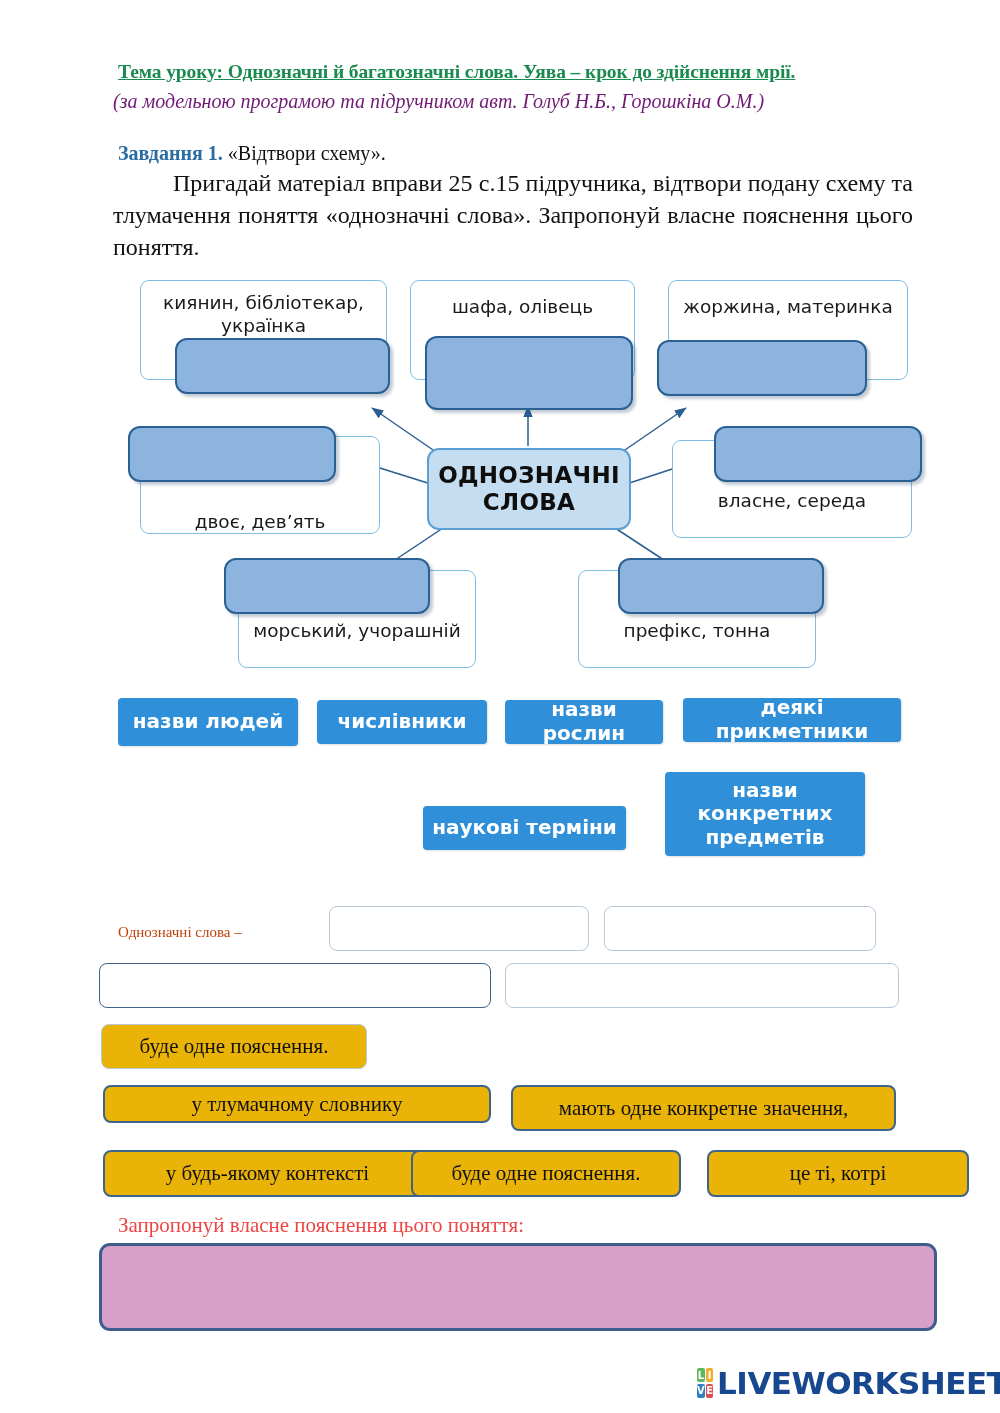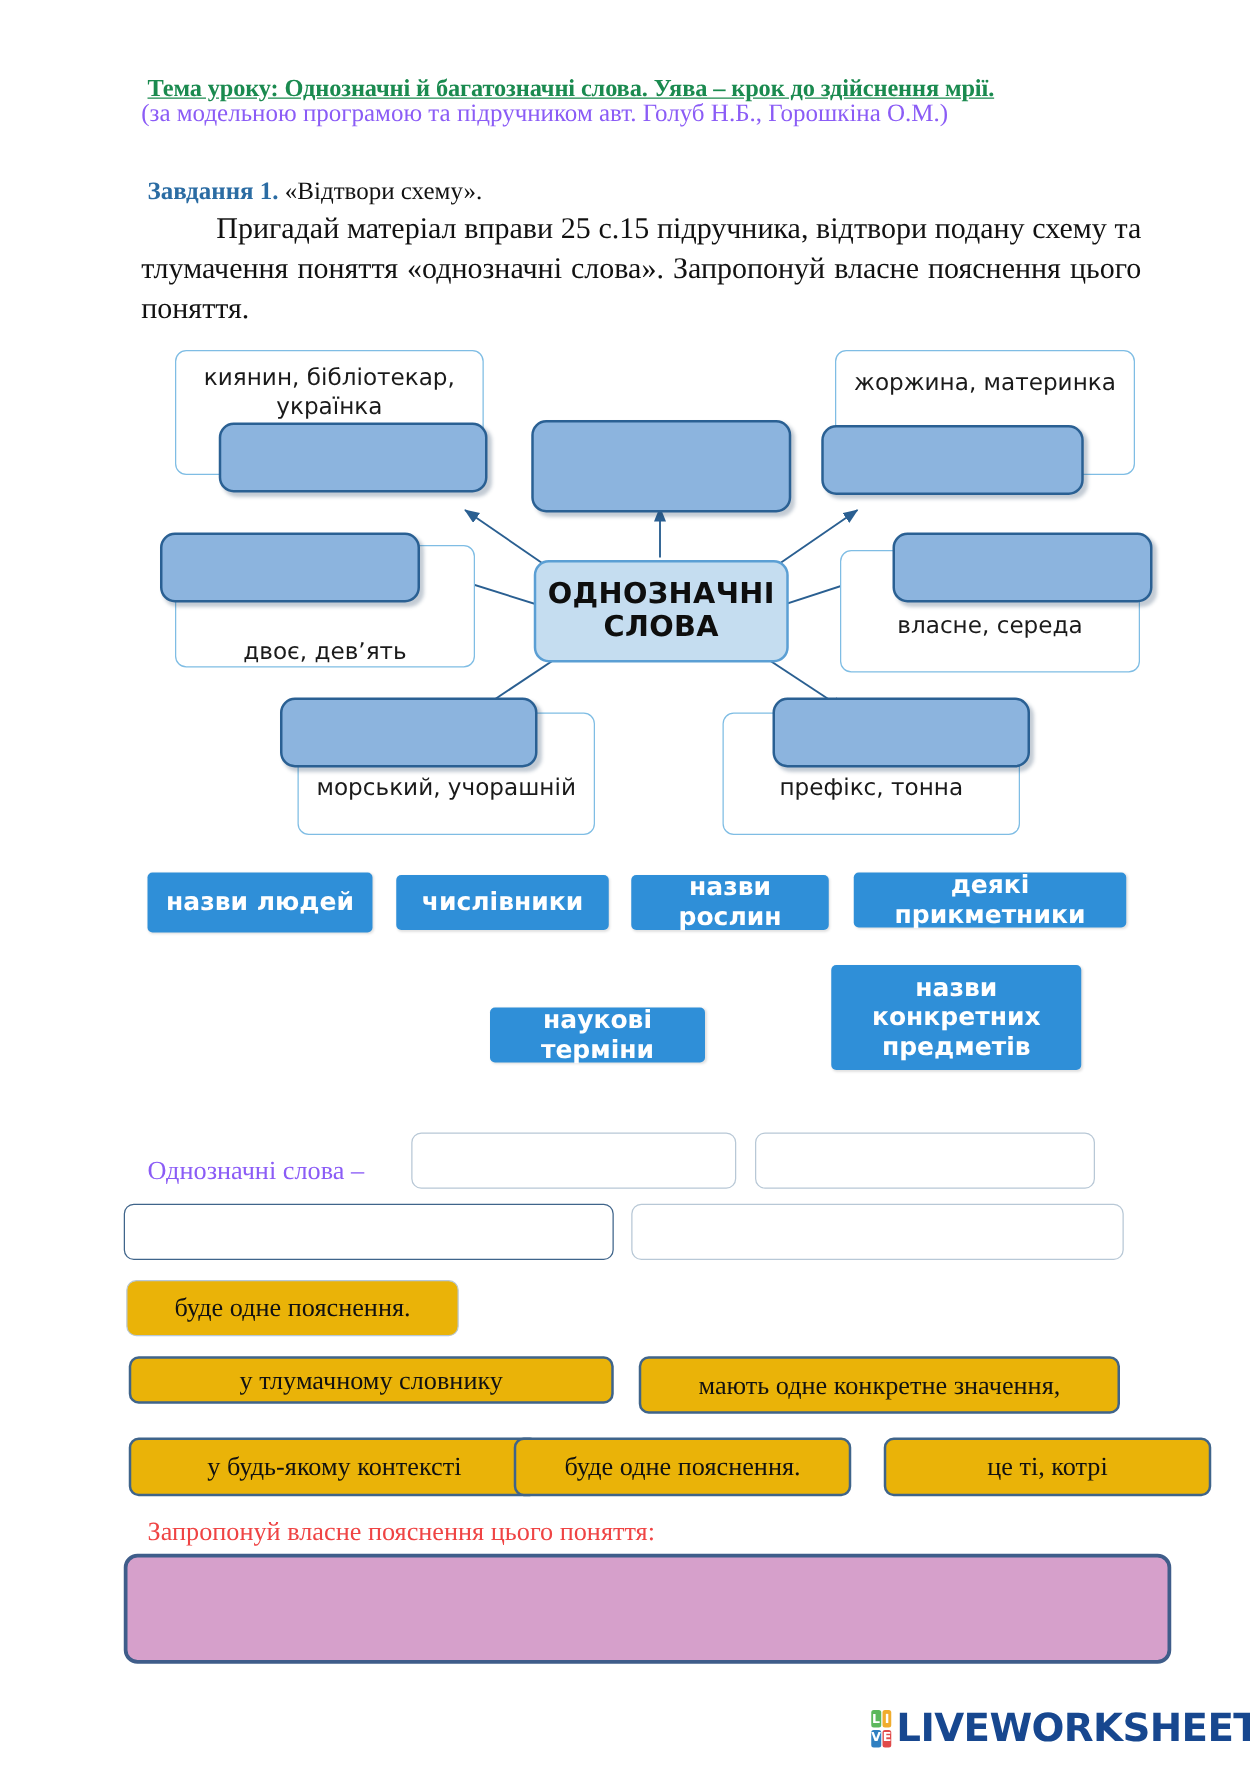--- a/index.html
+++ b/index.html
@@ -18,22 +18,22 @@
 
   
   .lesson-title {
     position:absolute; left:118px; top:60px; width:790px;
     font-family:"Liberation Serif", serif;
     font-weight:bold; font-size:19.5px; line-height:1.25;
     color:#1a8a4f; text-decoration:underline;
     letter-spacing:-0.1px;
   }
   .lesson-sub {
-    position:absolute; left:113px; top:78px; width:820px;
-    font-size:20px; line-height:1.3; color:#8b5cf6;
+    position:absolute; left:113px; top:88px; width:820px;
+    font-size:20px; line-height:1.3; color:#701a75;font-style:italic;
   }
   .task-line {
     position:absolute; left:118px; top:140px; width:820px;
     font-size:20px; line-height:1.3;
   }
   .task-line .task-label { color:#2b6ca3; font-weight:bold; }
   .instructions {
     position:absolute; left:113px; top:168px; width:800px;
     font-size:24px; line-height:1.33; text-indent:60px;
     text-align:justify;
@@ -90,21 +90,21 @@
     font-weight:bold; font-size:20px; line-height:1.18;
     padding:3px 8px;
     box-shadow:1px 1px 2px rgba(0,0,0,0.12);
     z-index:3;
   }
 
   
   .field-label {
     position:absolute;
     font-family:"Liberation Serif", serif;
-    font-size:21px; color:#8b5cf6;
+    font-size:15px; color:#c2410c;
   }
   .inputbox {
     position:absolute;
     background:#ffffff;
     border:1.3px solid #b8c8d6;
     border-radius:8px;
     z-index:2;
   }
   .inputbox.strong { border:1.8px solid #3f648a; }
 
@@ -197,20 +197,23 @@
 
         <line x1="606" y1="264" x2="676" y2="310"></line>
       </g>
     </svg>
 
     <div class="wbox" style="left:140px; top:22px; width:247px; height:100px; padding:10px 12px 0;">
       <span>киянин, бібліотекар, українка</span>
     </div>
     <div class="dropzone" style="left:175px; top:80px; width:215px; height:56px;"></div>
 
+    <div class="wbox" style="left:410px; top:22px; width:225px; height:100px; padding:14px 12px 0;">
+      <span>шафа, олівець</span>
+    </div>
     <div class="dropzone" style="left:425px; top:78px; width:208px; height:74px;"></div>
 
     <div class="wbox" style="left:668px; top:22px; width:240px; height:100px; padding:14px 10px 0;">
       <span>жоржина, материнка</span>
     </div>
     <div class="dropzone" style="left:657px; top:82px; width:210px; height:56px;"></div>
 
     <div class="wbox" style="left:140px; top:178px; width:240px; height:98px; padding:48px 12px 0;align-items:flex-end;">
       <span>двоє, дев’ять</span>
     </div>
@@ -249,21 +252,21 @@
 
   <div class="chip" style="left:505px; top:700px; width:158px; height:44px;">
     <span>назви рослин</span>
   </div>
 
   <div class="chip" style="left:683px; top:698px; width:218px; height:44px;">
     <span>деякі прикметники</span>
   </div>
 
 
-  <div class="chip" style="left:392px; top:806px; width:172px; height:44px;">
+  <div class="chip" style="left:423px; top:806px; width:203px; height:44px;">
     <span>наукові терміни</span>
   </div>
 
   <div class="chip" style="left:665px; top:772px; width:200px; height:84px;">
     <div>
       <div>назви</div>
       <div>конкретних</div>
       <div>предметів</div>
     </div>
   </div>

